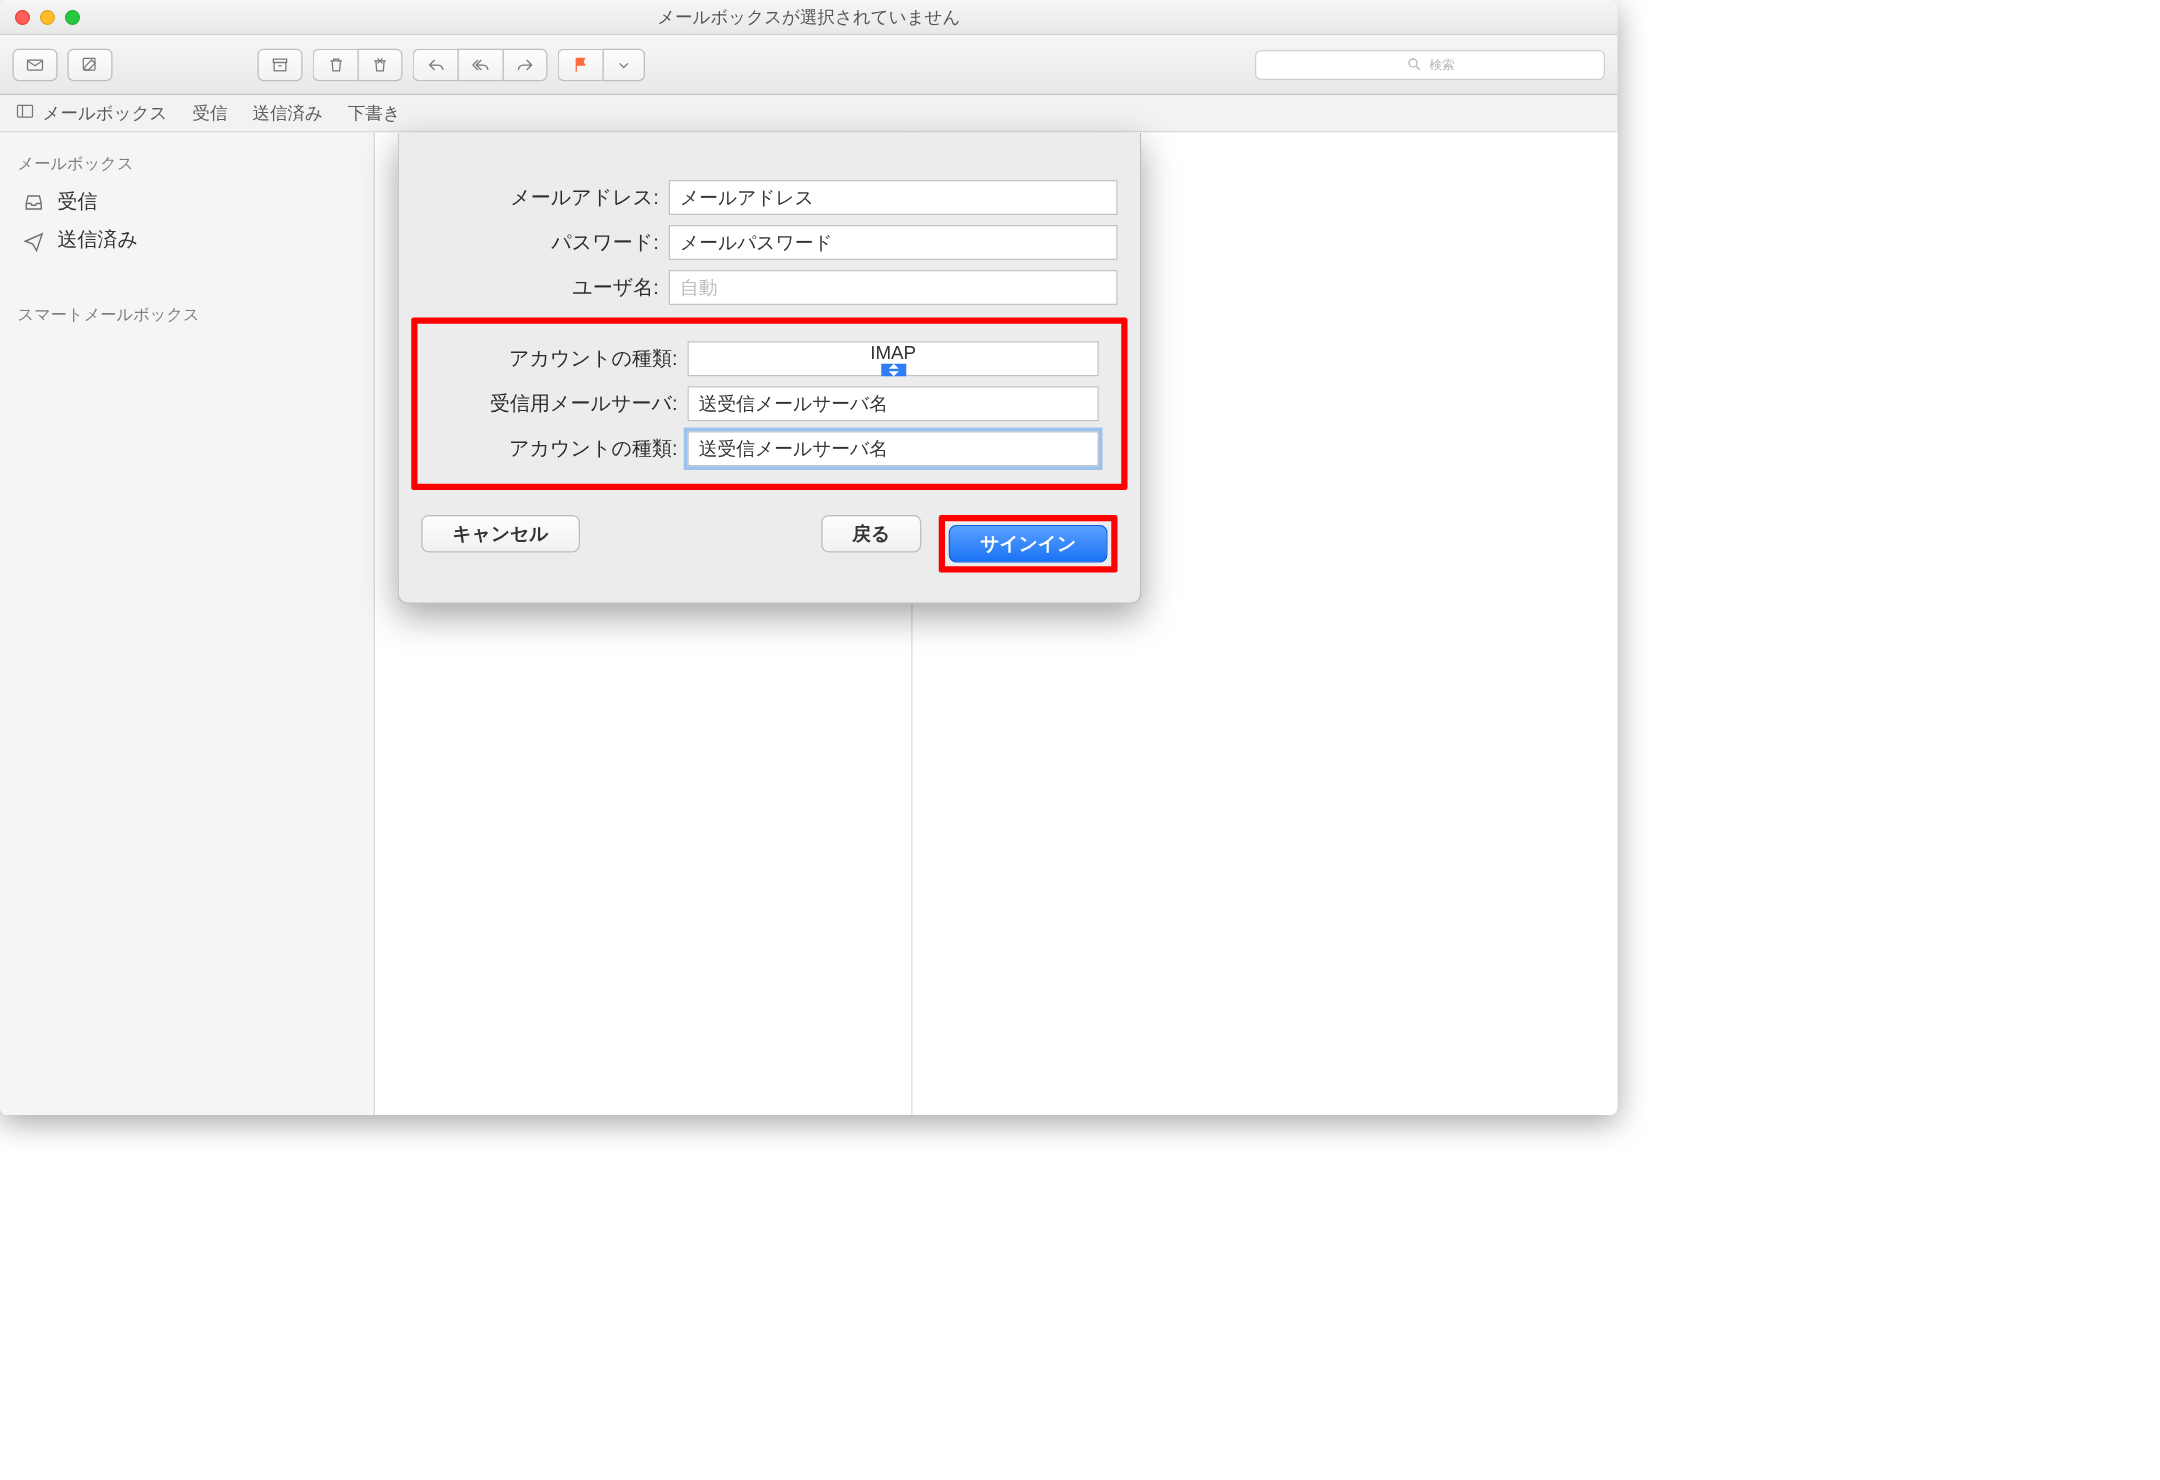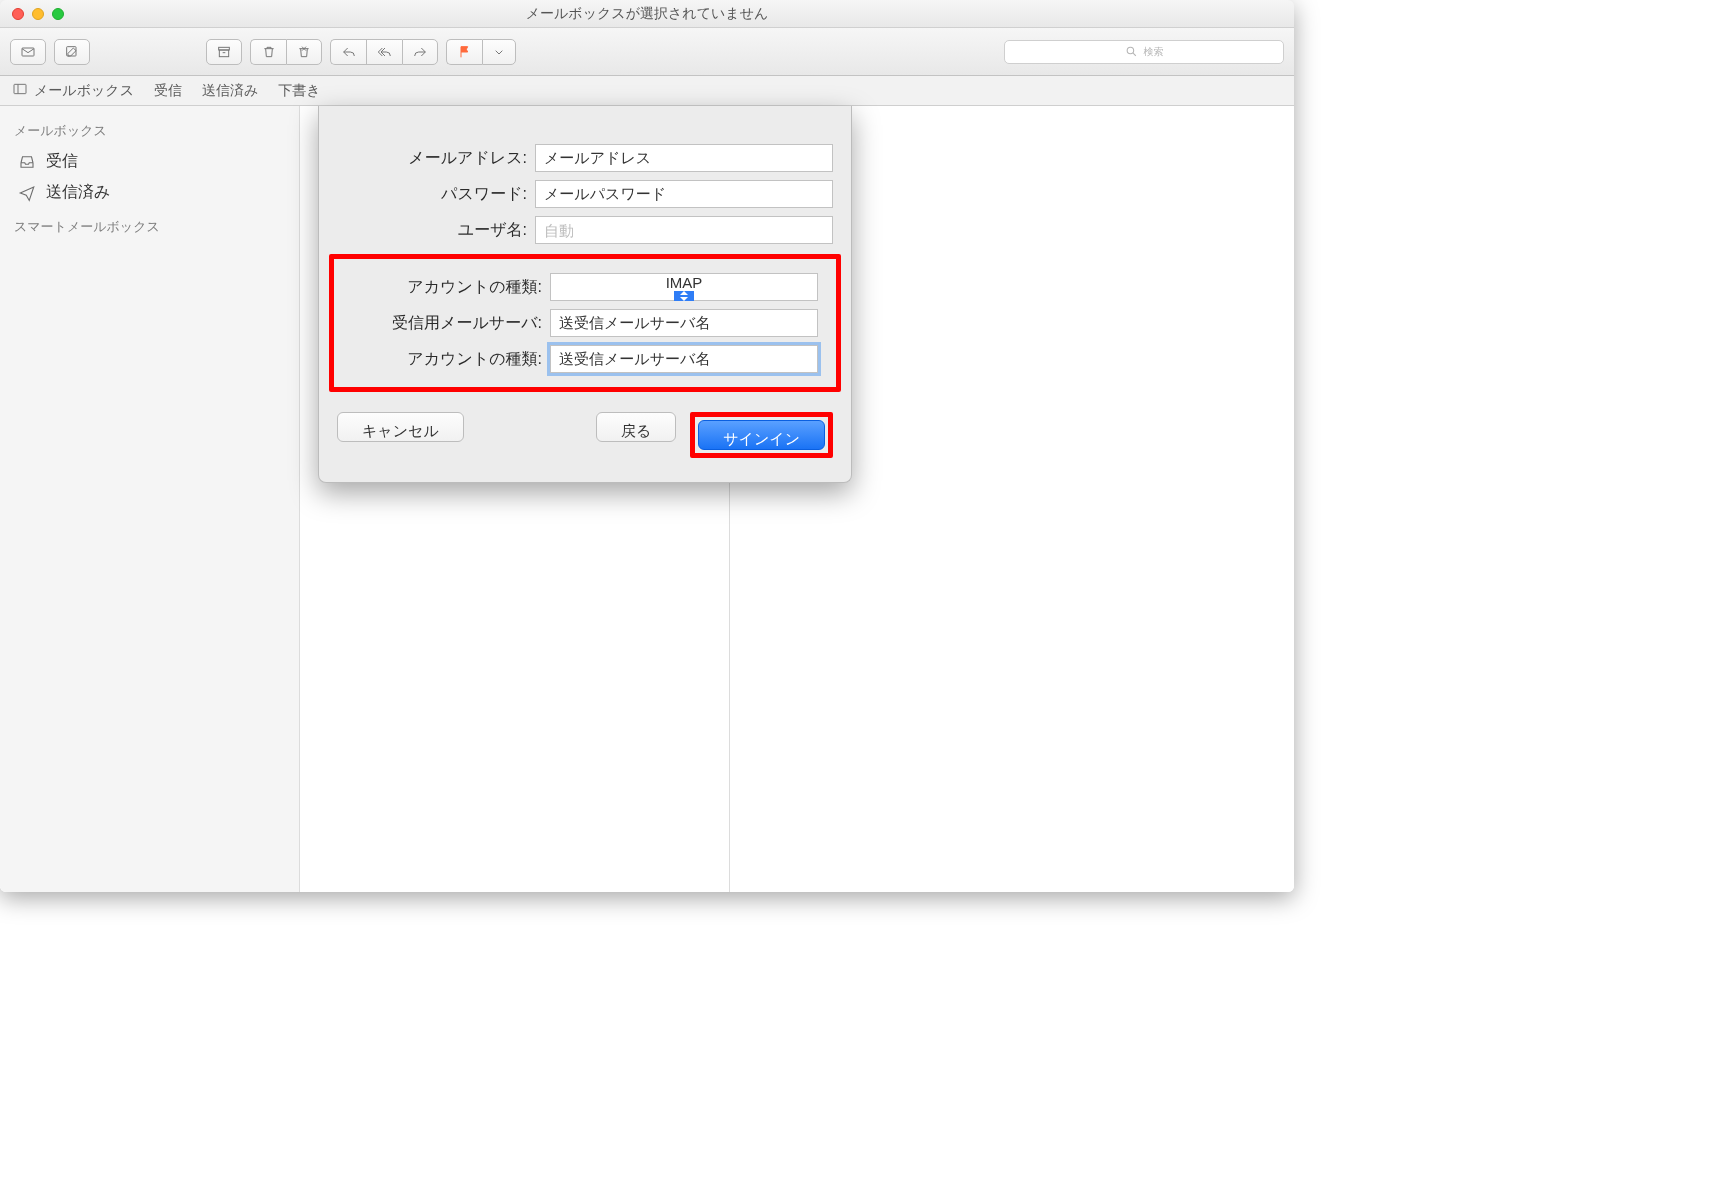--- a/index.html
+++ b/index.html
@@ -22,36 +22,36 @@
   .favbar .ico svg{width:16px;height:16px;stroke:#777;fill:none;stroke-width:1.5;}
   .favitem{display:flex;align-items:center;gap:6px;}
   .body { flex:1; display:flex; background:#fff; }
   .sidebar { width:300px; background:#f5f5f5; border-right:1px solid #dcdcdc; padding-top:10px;}
   .sbhead{ font-size:13px; color:#7e7e7e; padding:6px 14px;}
   .sbitem{ display:flex; align-items:center; gap:10px; padding:5px 18px; font-size:16px; color:#333;}
   .sbitem svg{width:18px;height:18px;stroke:#6f6f6f;fill:none;stroke-width:1.5;}
   .main { flex:1; display:flex;}
   .listpane{ width:430px; border-right:1px solid #dcdcdc; position:relative; background:#fff;}
   .viewer{ flex:1; background:#fff;}
-  .sheet { position:absolute; top:0; left:18px; width:534px; background:#ececec; border:1px solid #bcbcbc; border-top:none; border-radius:0 0 8px 8px; box-shadow:0 10px 28px rgba(0,0,0,.35); padding:30px 0 24px 0;}
+  .sheet { position:absolute; top:0; left:18px; width:595px; background:#ececec; border:1px solid #bcbcbc; border-top:none; border-radius:0 0 8px 8px; box-shadow:0 10px 28px rgba(0,0,0,.35); padding:30px 0 24px 0;}
   .row{ display:flex; align-items:center; margin:8px 18px; }
   .row label{ width:190px; text-align:right; margin-right:8px; font-size:16px; color:#2b2b2b;}
   .row input, .row .select { flex:1; height:28px; border:1px solid #c2c2c2; background:#fff; padding:0 8px; font-size:15px; color:#333;}
   .row input::placeholder{color:#bdbdbd;}
   .row input.focused{ outline:3px solid #9bc1ee; }
   .select{ display:flex; align-items:center; justify-content:space-between; padding-right:0;flex-direction:column;}
   .select .arrow{ width:20px;height:26px;background:#2f7df6; display:flex;flex-direction:column;align-items:center;justify-content:center;gap:2px;}
   .select .arrow span{width:0;height:0;border-left:4px solid transparent;border-right:4px solid transparent;}
   .select .arrow .up{border-bottom:4px solid #fff;}
   .select .arrow .dn{border-top:4px solid #fff;}
   .hl{ border:5px solid #ff0000; border-radius:2px; margin:10px 10px; padding:6px 0;}
   .err{ color:#ff2a1a; font-size:14px; padding:6px 18px 2px 28px;}
   .btnrow{ display:flex; gap:14px; padding:10px 18px 0 18px;}
   .btnrow .spacer{flex:1;}
-  .btn{ height:30px; padding:0 24px; border:1px solid #bdbdbd; border-radius:6px; background:linear-gradient(#fdfdfd,#f1f1f1); font-size:15px; color:#333; display:flex; align-items:flex-end;}
+  .btn{ height:30px; padding:0 24px; border:1px solid #bdbdbd; border-radius:6px; background:linear-gradient(#fdfdfd,#f1f1f1); font-size:15px; color:#333; display:flex; align-items:center;font-weight:bold;}
   .btn.primary{ background:linear-gradient(#5aa0ff,#1a73f5); color:#fff; border:1px solid #0a5fe0;}
   .hlbtn{ border:5px solid #ff0000; padding:3px; border-radius:2px;}
 </style>
 </head>
 <body>
 
 <div class="window">
   <div class="titlebar">
     <div class="traffic">
       <div class="dot red"></div>
@@ -160,21 +160,21 @@
             <path d="M4 13l2-8h12l2 8M4 13v6h16v-6M4 13h5l1 2h4l1-2h5"></path>
           </svg>
         <span>受信</span>
       </div>
       <div class="sbitem">
         <svg viewBox="0 0 24 24">
             <path d="M3 12l18-8-6 18-4-7-8-3z"></path>
           </svg>
         <span>送信済み</span>
       </div>
-      <div class="sbhead" style="margin-top:4px;">スマートメールボックス</div>
+      <div class="sbhead" style="margin-top:29px;">スマートメールボックス</div>
     </div>
 
     <div class="main">
       <div class="listpane">
 
         <div class="sheet">
           <div class="row">
             <label>メールアドレス:</label>
             <input value="メールアドレス" style="">
           </div>

